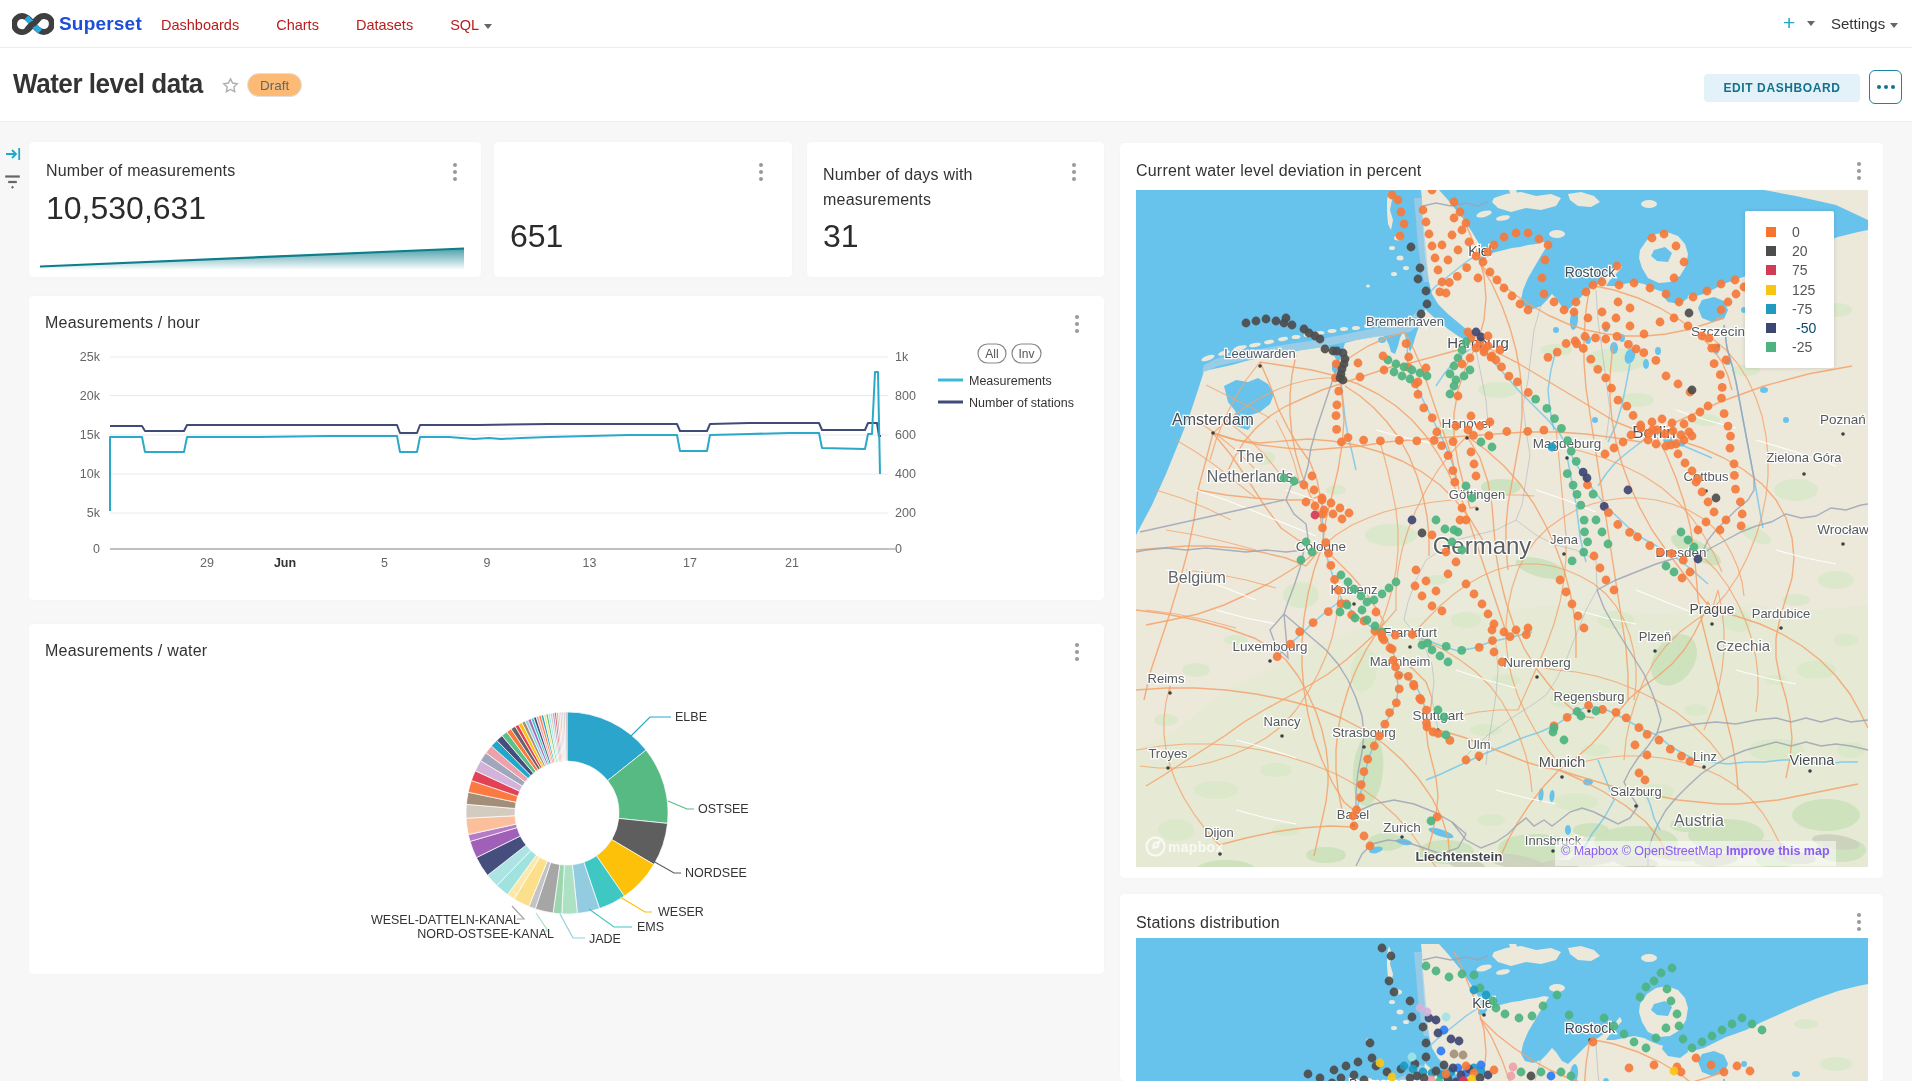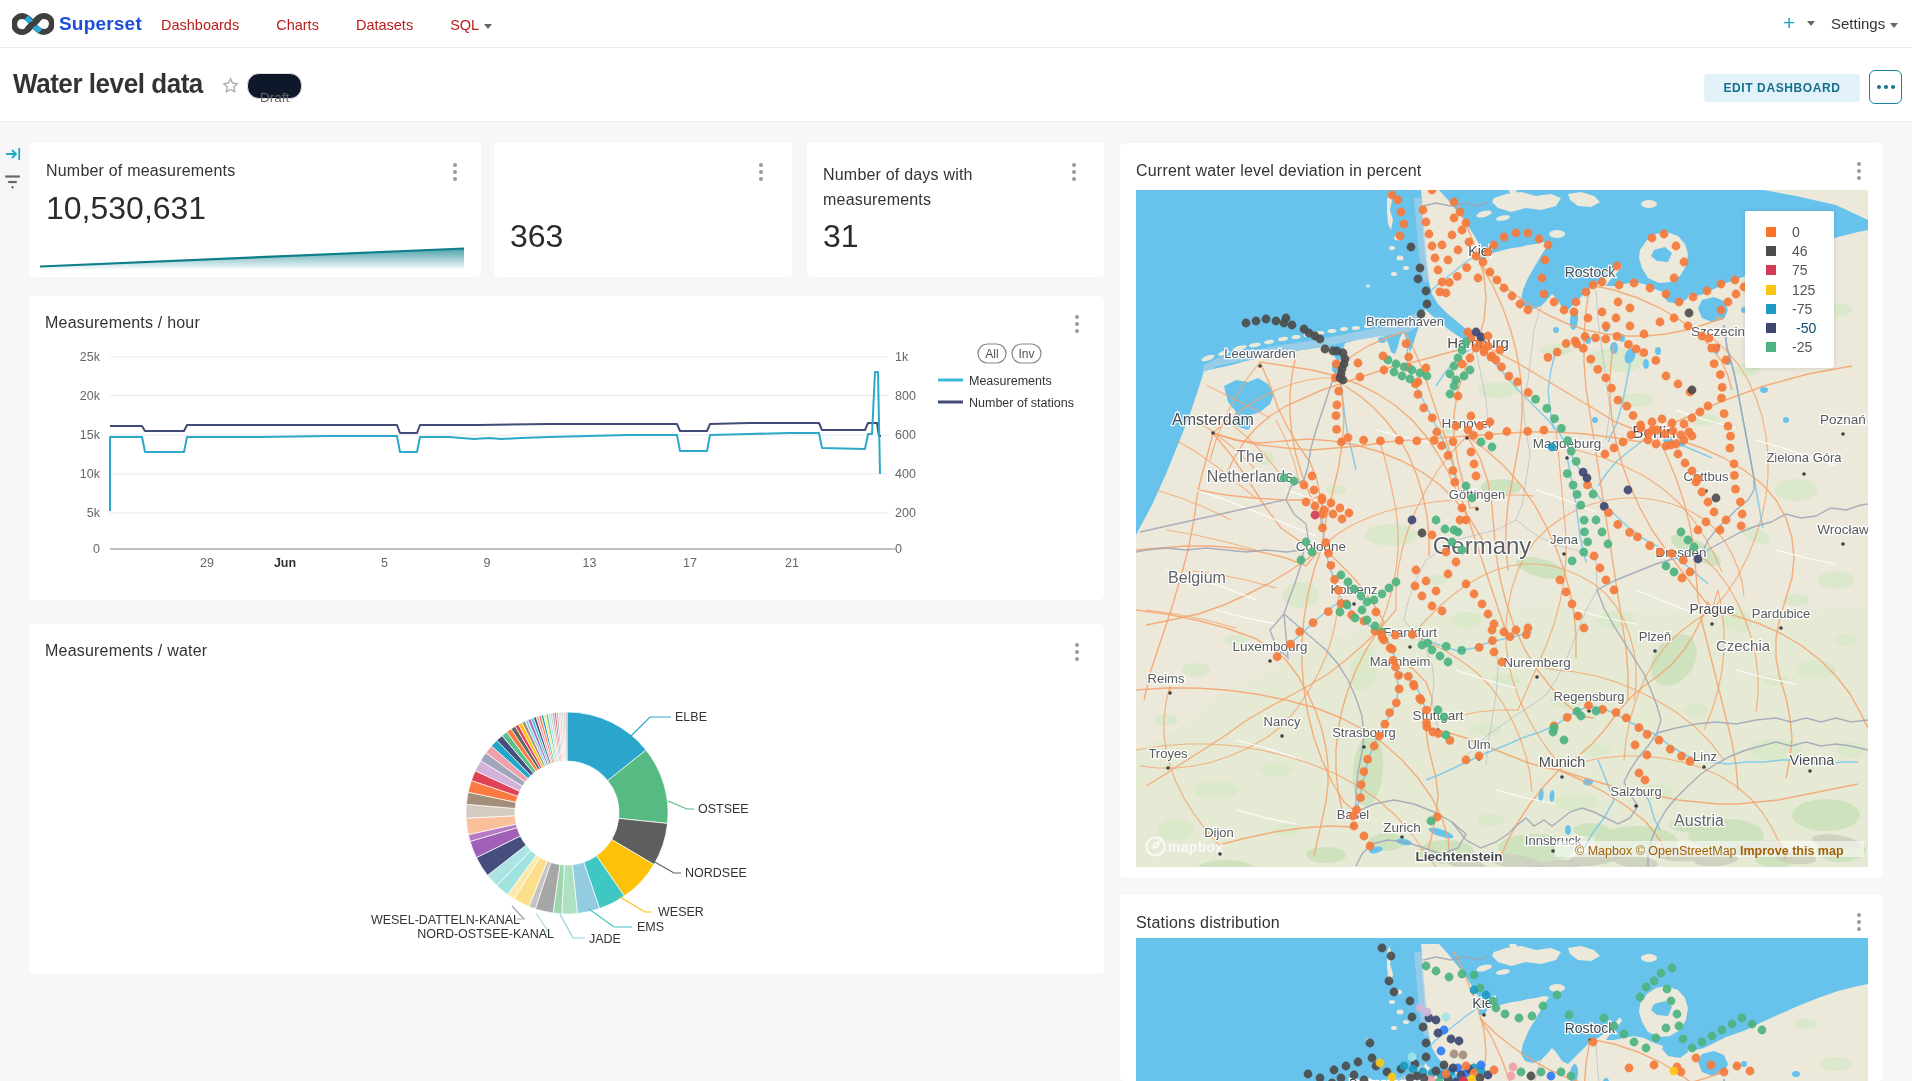--- a/index.html
+++ b/index.html
@@ -28,21 +28,21 @@
  <div class="abs" style="left:1783px;top:11px;color:#20A7C9;font-size:21px;font-weight:400">+</div>
  <div class="caret abs" style="left:1802px;top:21px"></div>
  <div class="abs" style="left:1831px;top:15px;font-size:15px;color:#333">Settings<span class="caret"></span></div>
 </div>
 
 <div class="abs" style="left:0;top:48px;width:1912px;height:74px;background:#fff;border-bottom:1px solid #ECECEC">
  <div class="abs" style="left:13px;top:20px;font-size:28px;font-weight:700;color:#333;letter-spacing:-0.5px;transform:scaleX(0.93);transform-origin:left center">Water level data</div>
  <svg class="abs" style="left:221px;top:28px" width="19" height="19" viewBox="0 0 24 24">
         <path d="M12 3.6l2.6 5.3 5.9.9-4.2 4.1 1 5.8L12 17l-5.2 2.7 1-5.8-4.3-4.1 5.9-.9z" fill="none" stroke="#AFAFAF" stroke-width="1.8"></path>
       </svg>
- <div class="abs" style="left:247px;top:25px;height:24px;padding:12px 12px;background:#0f172a;border:1px solid #E0E0E0;border-radius:12px;font-size:13.5px;color:#666;line-height:23px">Draft</div>
+ <div class="abs" style="left:247px;top:25px;height:24px;padding:0 12px;background:#fdba74;border:1px solid #E0E0E0;border-radius:12px;font-size:13.5px;color:#666;line-height:23px">Draft</div>
  <div class="abs" style="left:1704px;top:26px;width:156px;height:28px;background:#E3F1F8;border-radius:4px;color:#13718D;font-size:12px;font-weight:700;letter-spacing:.6px;text-align:center;line-height:28px">EDIT DASHBOARD</div>
  <div class="abs" style="left:1869px;top:22px;width:33px;height:34px;border:1px solid #1985A0;border-radius:6px">
    <div class="abs" style="left:7px;top:14px;width:4px;height:4px;border-radius:50%;background:#13718D;box-shadow:7px 0 0 #13718D,14px 0 0 #13718D"></div>
  </div>
 </div>
 
 <svg class="abs" style="left:5px;top:147px" width="16" height="14" viewBox="0 0 16 14">
  <path d="M1 7h10M7 3l4 4-4 4" stroke="#20A7C9" stroke-width="1.8" fill="none"></path>
  <path d="M14.2 1v12" stroke="#20A7C9" stroke-width="1.8"></path>
 </svg>
@@ -65,21 +65,21 @@
   <path d="M0 28.5 L424 10.5 L424 32 L0 32 Z" fill="url(#sg)"></path>
   <path d="M0 28.5 L424 10.5" stroke="#0D7E8A" stroke-width="2.2" fill="none"></path>
  </svg>
 </div>
     <div class="kebab" style="left:453px;top:163px">
       <i></i>
       <i></i>
       <i></i>
     </div>
 <div class="card" style="left:494px;top:142px;width:298px;height:135px">
- <div class="abs" style="left:16px;top:76px;font-size:32px;color:#2b2b2b">363</div>
+ <div class="abs" style="left:16px;top:76px;font-size:32px;color:#2b2b2b">651</div>
 </div>
     <div class="kebab" style="left:759px;top:163px">
       <i></i>
       <i></i>
       <i></i>
     </div>
 <div class="card" style="left:807px;top:142px;width:297px;height:135px">
  <div class="ctitle" style="top:20px;width:240px;line-height:25px">Number of days with measurements</div>
  <div class="abs" style="left:16px;top:76px;font-size:32px;color:#2b2b2b">31</div>
 </div>
@@ -1070,33 +1070,33 @@
             <circle cx="168" cy="295" r="4.4" fill="#F5793B" opacity="0.92"></circle>
             <circle cx="178" cy="300" r="4.4" fill="#F5793B" opacity="0.92"></circle>
             <circle cx="186" cy="310" r="4.4" fill="#F5793B" opacity="0.92"></circle>
             <circle cx="176" cy="286" r="4.4" fill="#F5793B" opacity="0.92"></circle>
           </g>
         </svg>
  <div class="abs" style="left:609px;top:21px;width:89px;height:157px;background:#fff;border-radius:2px;box-shadow:0 0 4px rgba(0,0,0,0.15)">
           <div class="abs" style="left:21px;top:16px;width:10px;height:10px;background:#F8742C"></div>
           <div class="abs" style="left:47px;top:13px;font-size:14px;color:#555">0</div>
           <div class="abs" style="left:21px;top:35.2px;width:10px;height:10px;background:#4D4D4D"></div>
-          <div class="abs" style="left:47px;top:32.2px;font-size:14px;color:#555">46</div>
+          <div class="abs" style="left:47px;top:32.2px;font-size:14px;color:#555">20</div>
           <div class="abs" style="left:21px;top:54.400000000000006px;width:10px;height:10px;background:#D23B57"></div>
           <div class="abs" style="left:47px;top:51.400000000000006px;font-size:14px;color:#555">75</div>
           <div class="abs" style="left:21px;top:73.60000000000001px;width:10px;height:10px;background:#F9C513"></div>
           <div class="abs" style="left:47px;top:70.60000000000001px;font-size:14px;color:#555">125</div>
           <div class="abs" style="left:21px;top:92.80000000000001px;width:10px;height:10px;background:#1D9BC0"></div>
           <div class="abs" style="left:47px;top:89.80000000000001px;font-size:14px;color:#555">-75</div>
           <div class="abs" style="left:21px;top:112.00000000000001px;width:10px;height:10px;background:#3E4672"></div>
           <div class="abs" style="left:51px;top:109.00000000000001px;font-size:14px;color:#0c4a6e">-50</div>
           <div class="abs" style="left:21px;top:131.20000000000002px;width:10px;height:10px;background:#4DB380"></div>
           <div class="abs" style="left:47px;top:128.20000000000002px;font-size:14px;color:#555">-25</div>
         </div>
-        <div class="abs" style="left:419px;top:651px;height:16px;background:rgba(255,255,255,0.55);padding:0 20px;font-size:12.5px;color:#a16207;line-height:20px">© Mapbox © OpenStreetMap <b>Improve this map</b></div>
+        <div class="abs" style="left:419px;top:651px;height:25px;background:rgba(255,255,255,0.55);padding:0 6px;font-size:12.5px;color:#8b5cf6;line-height:20px">© Mapbox © OpenStreetMap <b>Improve this map</b></div>
 <svg class="abs" style="left:9px;top:646px" width="88" height="21" viewBox="0 0 88 21">
  <g opacity="0.75">
             <circle cx="10.5" cy="10.5" r="9" fill="none" stroke="#fff" stroke-width="2.2"></circle>
  <path d="M12.6 5.7c-1.5-.4-3 .1-4 1.2-1.4 1.5-1.3 3.9-1.3 5.9 2 0 4.4.1 5.9-1.3 1.1-1 1.6-2.5 1.2-4l1.7-1.7-1.8-1.8zm-1.6 4.3a1.2 1.2 0 1 1 0-2.4 1.2 1.2 0 0 1 0 2.4z" fill="#fff"></path>
  <text x="23" y="15.5" font-size="14" font-weight="700" fill="#fff" letter-spacing="0.3">mapbox</text>
           </g>
 </svg>
       </div>
 </div>
     <div class="kebab" style="left:1857px;top:162px">

